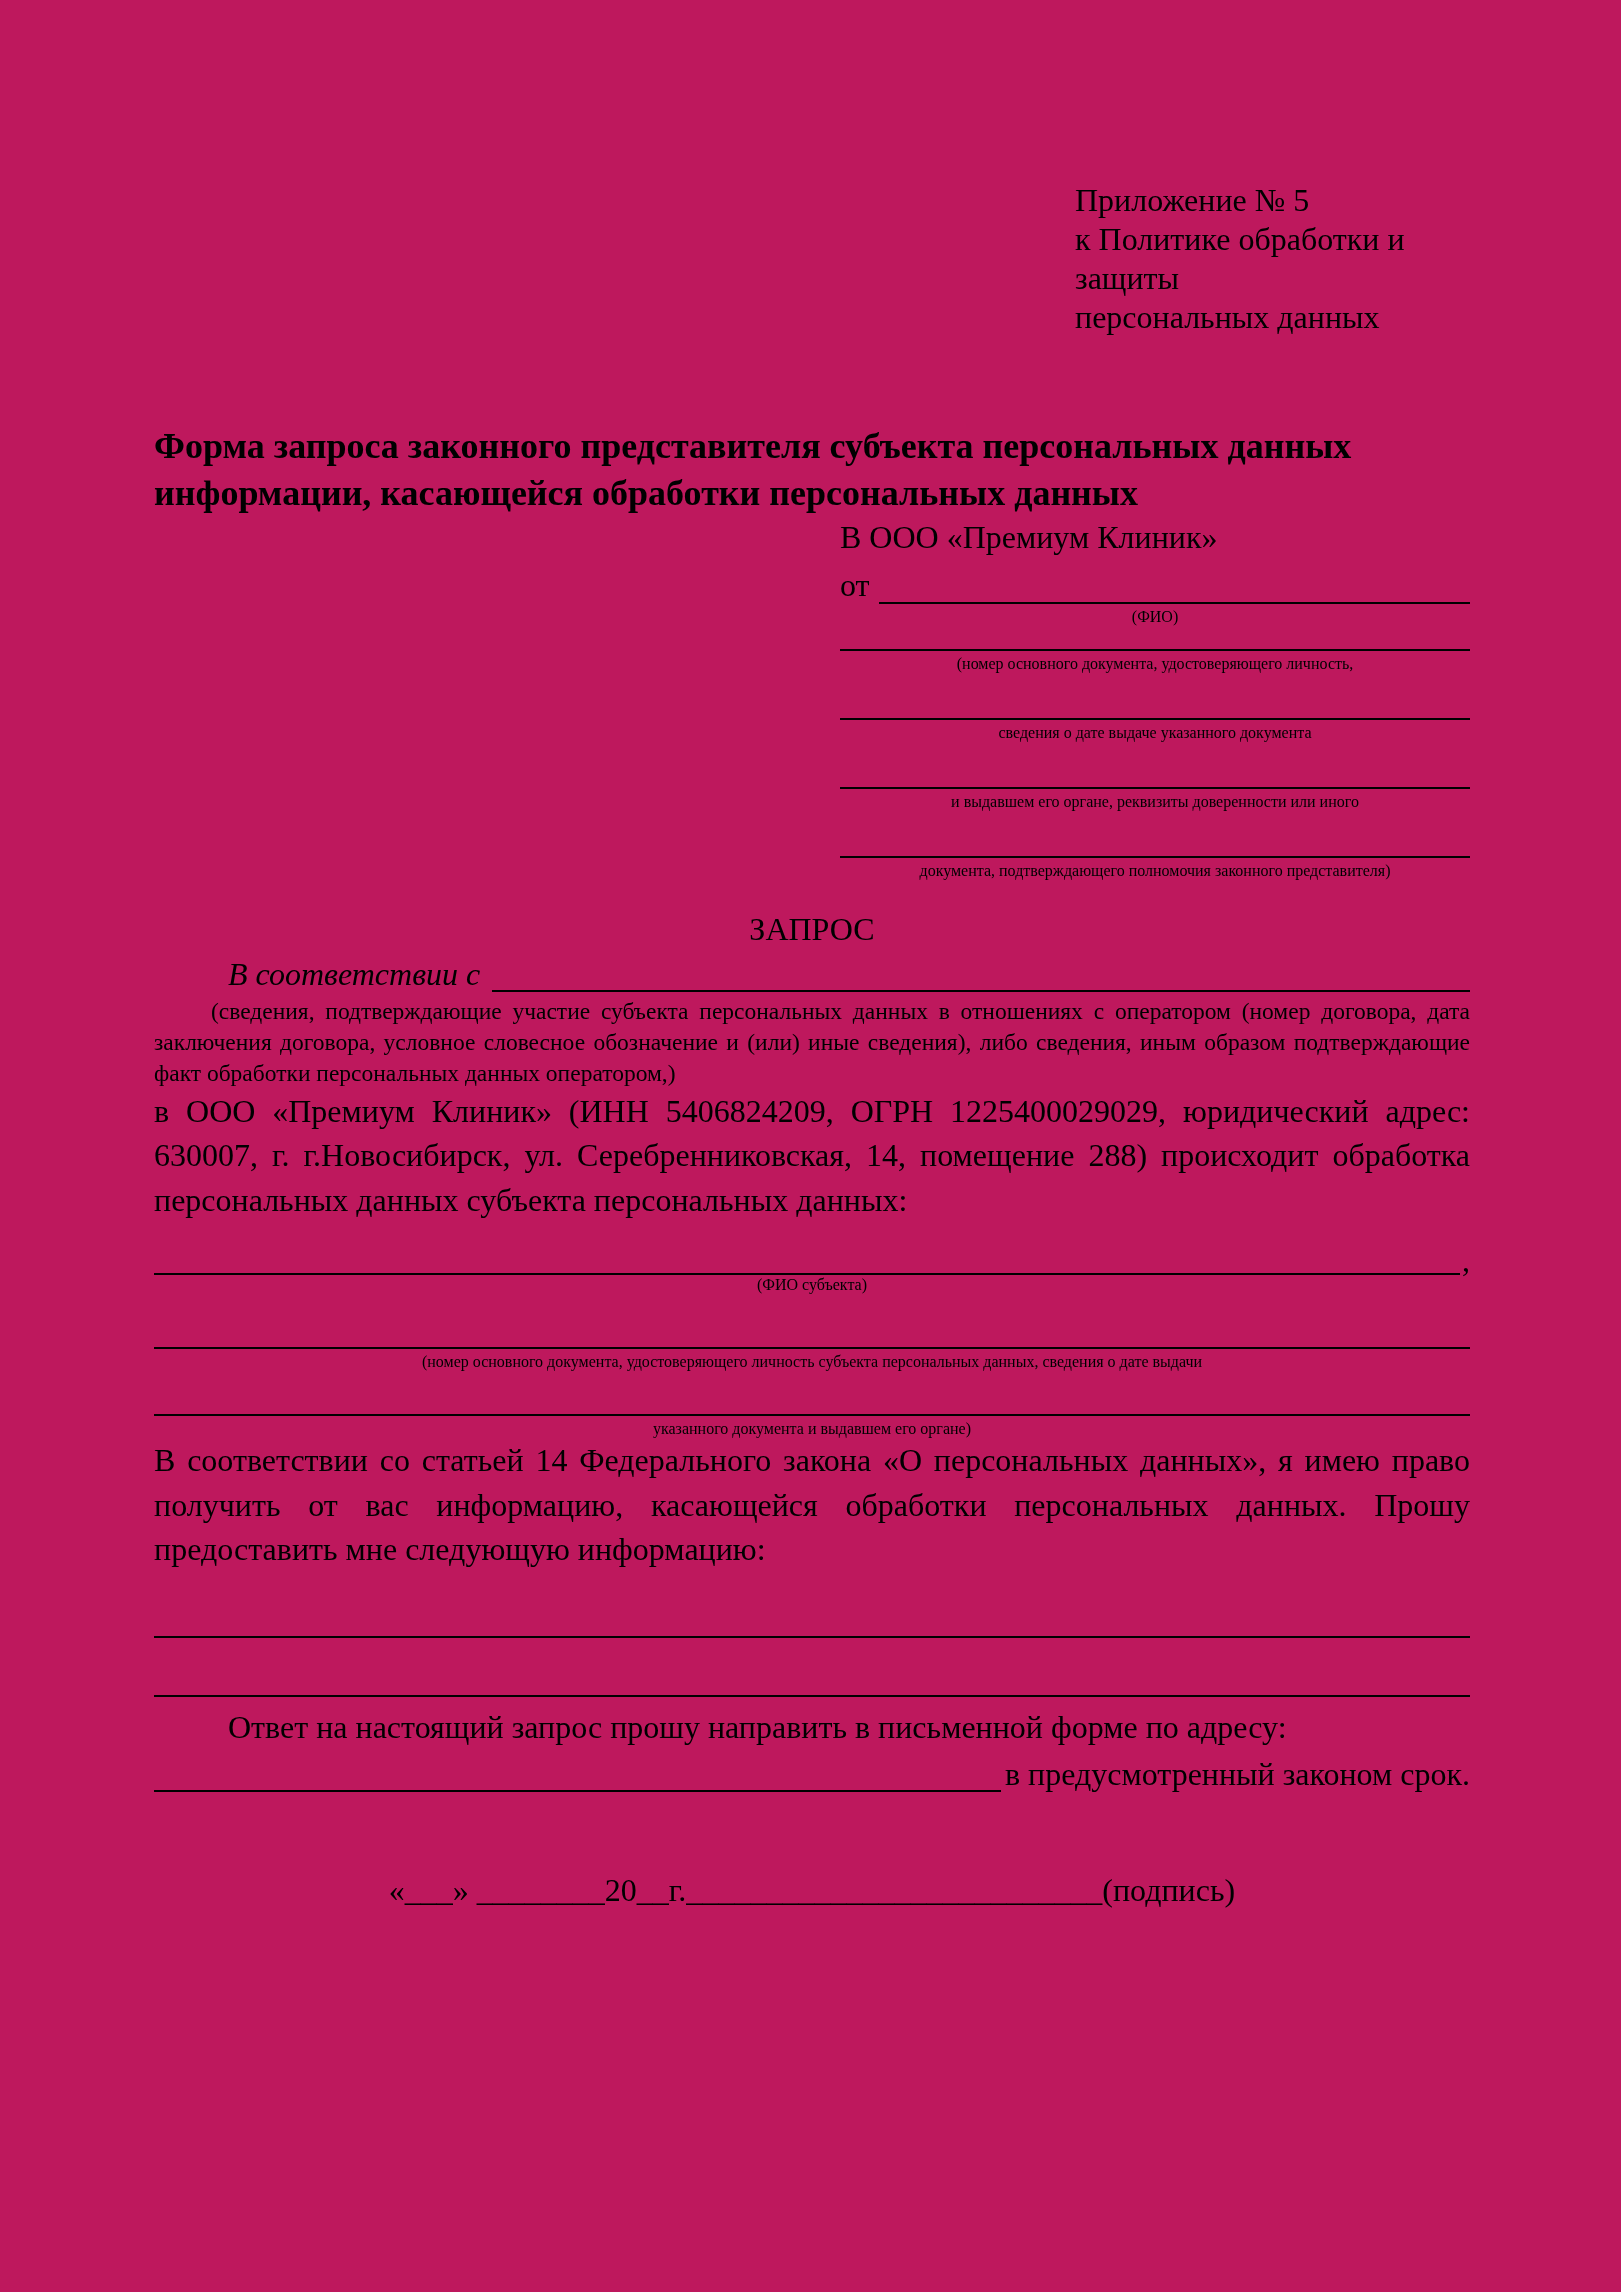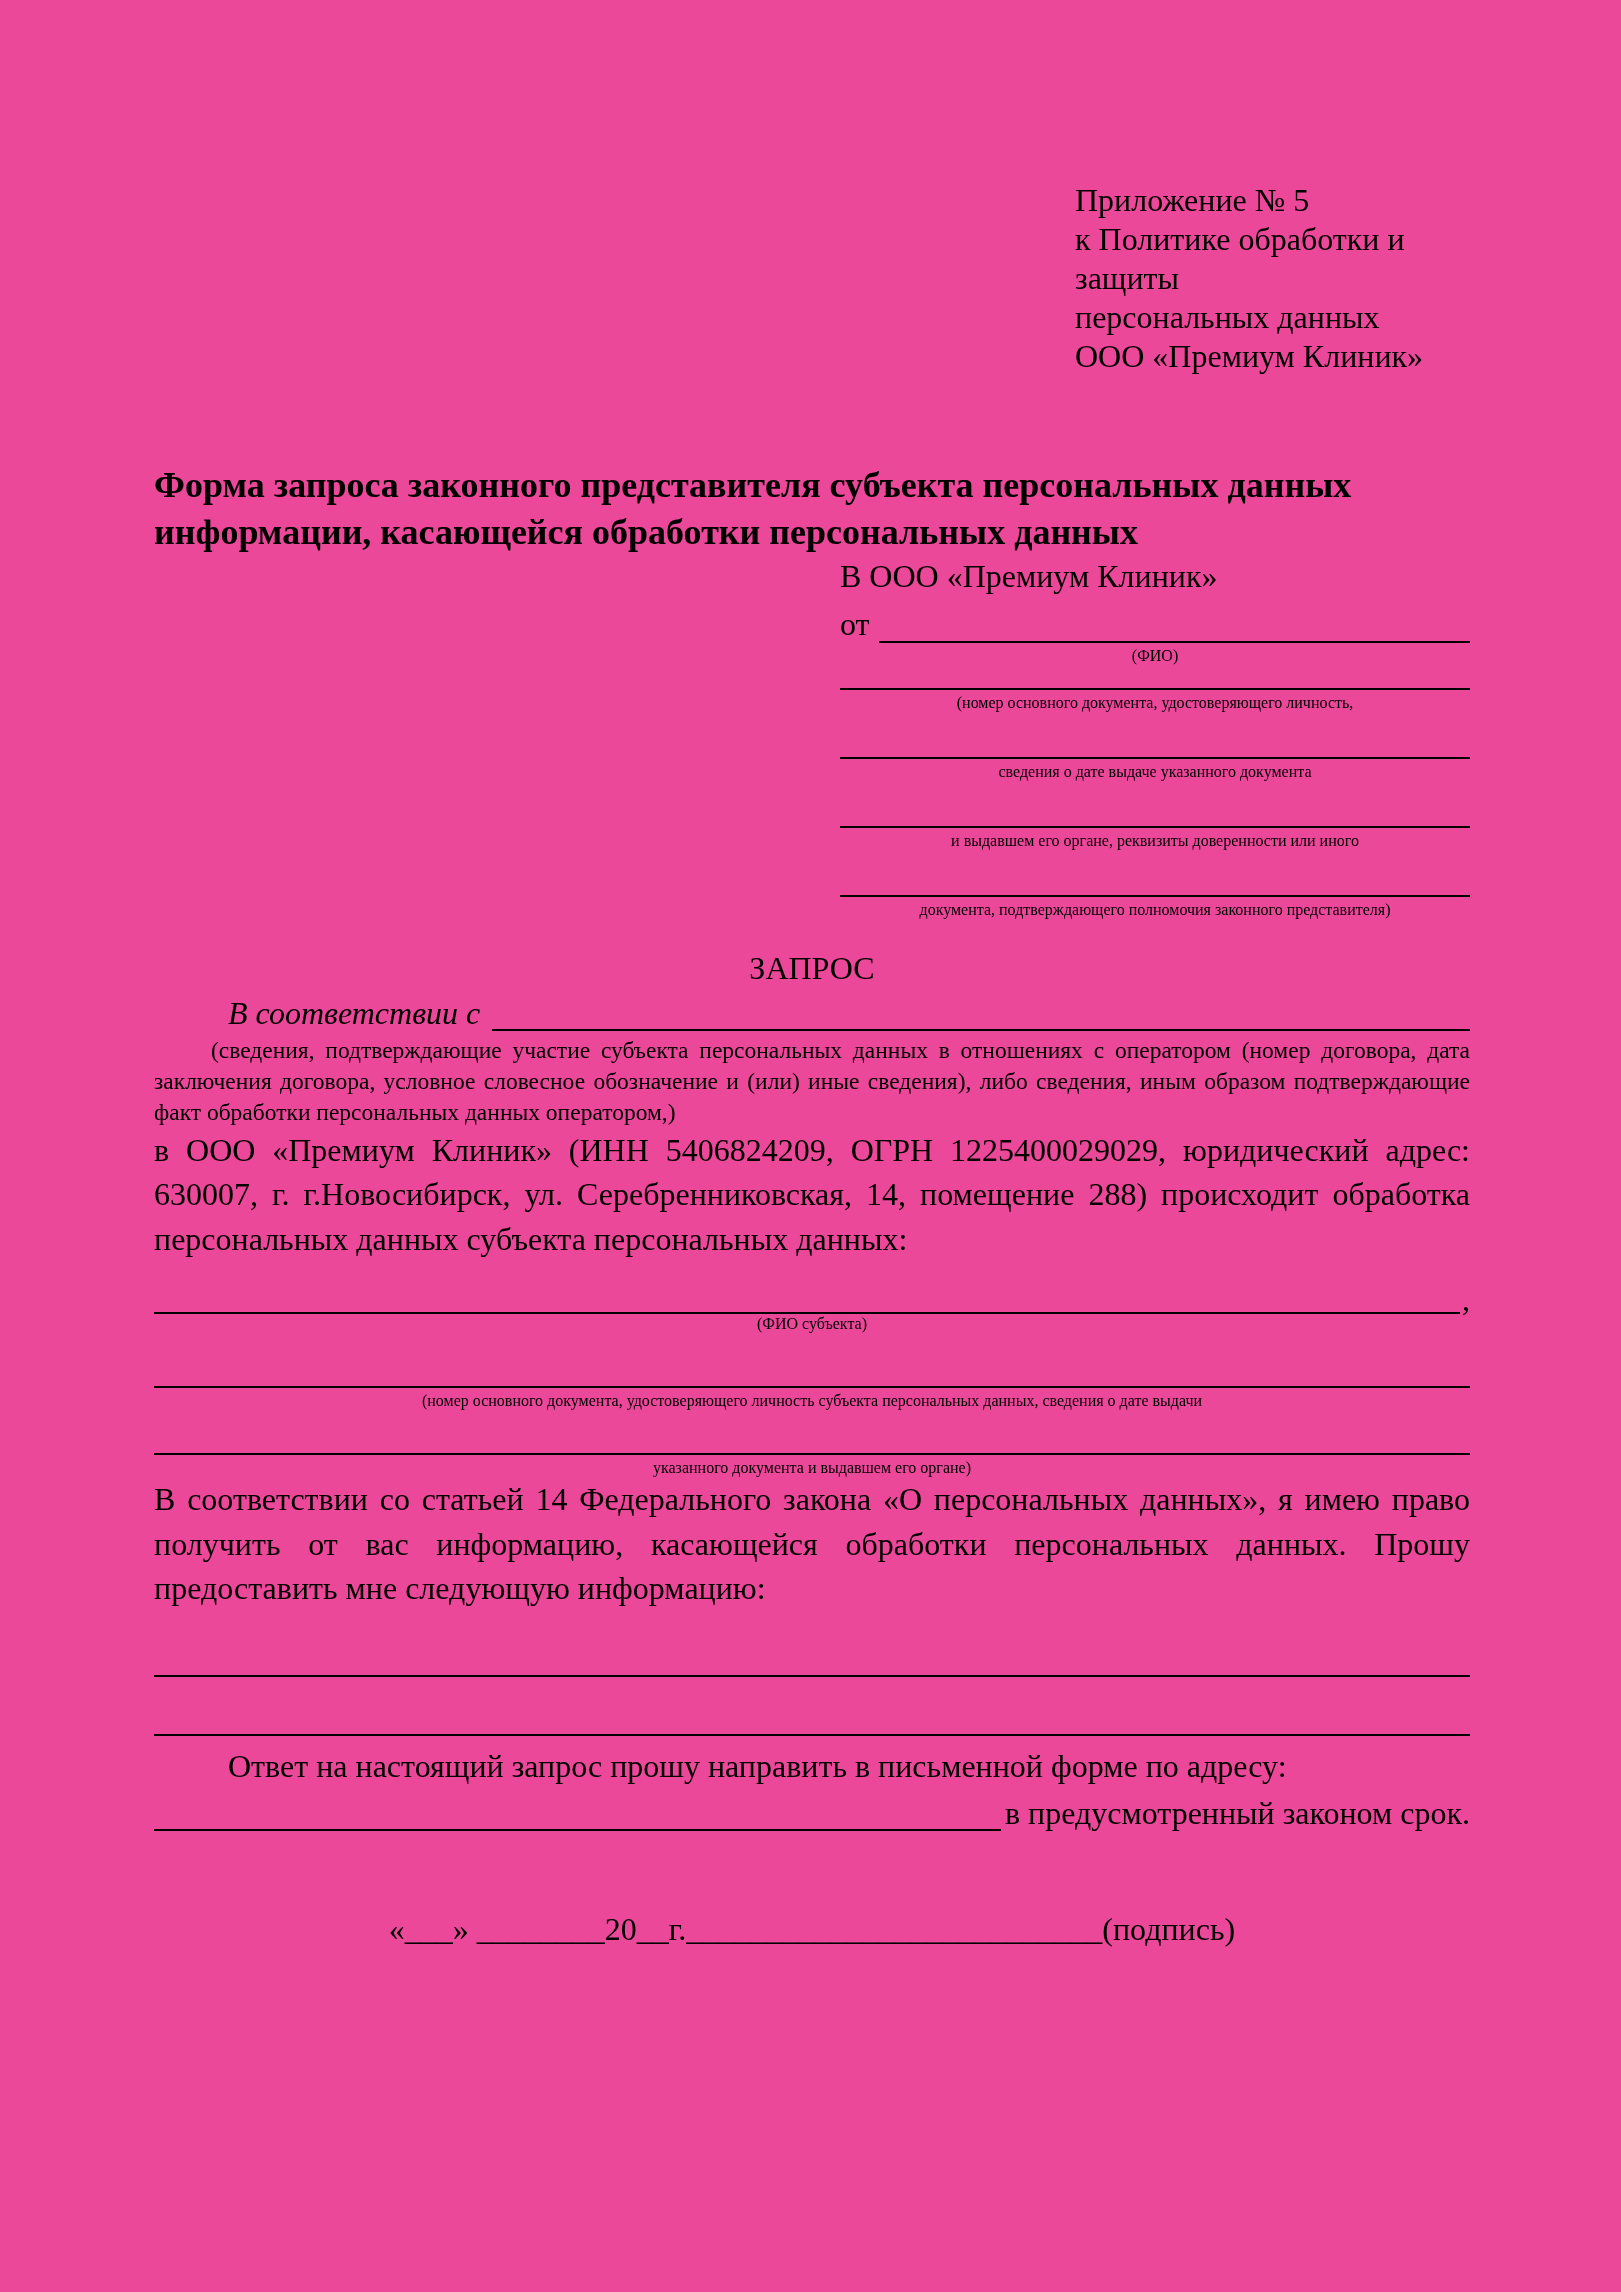--- a/index.html
+++ b/index.html
@@ -1,21 +1,21 @@
 <!DOCTYPE html>
 <html><head>
 <meta charset="utf-8">
 <style>
   html, body { margin: 0; padding: 0; background: #777; }
   .page {
     position: relative;
     width: 1621px;
     height: 2293px;
     margin: 0 auto;
-    background: #ec4899;
+    background: #be185d;
     box-sizing: border-box;
     padding: 181px 151px 0 154px;
     font-family: "Liberation Serif", "DejaVu Serif", serif;
     font-size: 32px;
     color: #000;
     line-height: 1.39;
   }
   .appendix {
     margin-left: 921px;
     line-height: 1.22;
@@ -74,21 +74,20 @@
 </style>
 </head>
 <body>
 
 <div class="page">
 
   <div class="appendix">
     <div>Приложение № 5</div>
     <div>к Политике обработки и защиты</div>
     <div>персональных данных</div>
-    <div>ООО «Премиум Клиник»</div>
   </div>
 
   <div class="doc-title">
     <div>Форма запроса законного представителя субъекта персональных данных</div>
     <div>информации, касающейся обработки персональных данных</div>
   </div>
 
   <div class="addressee">
     <div class="addr-to">В ООО «Премиум Клиник»</div>
 

